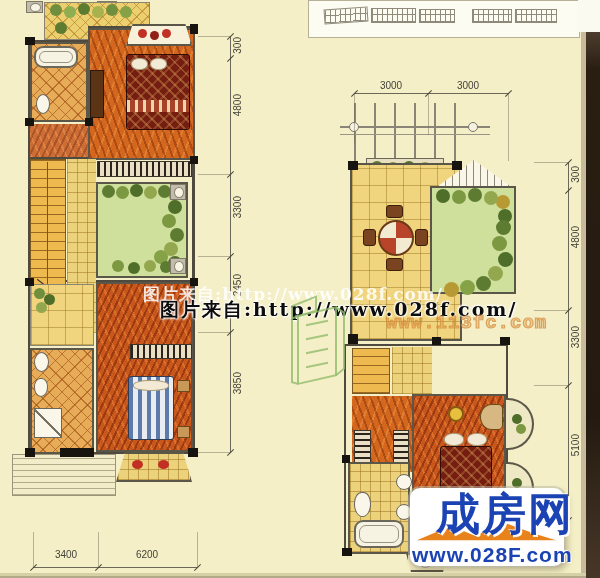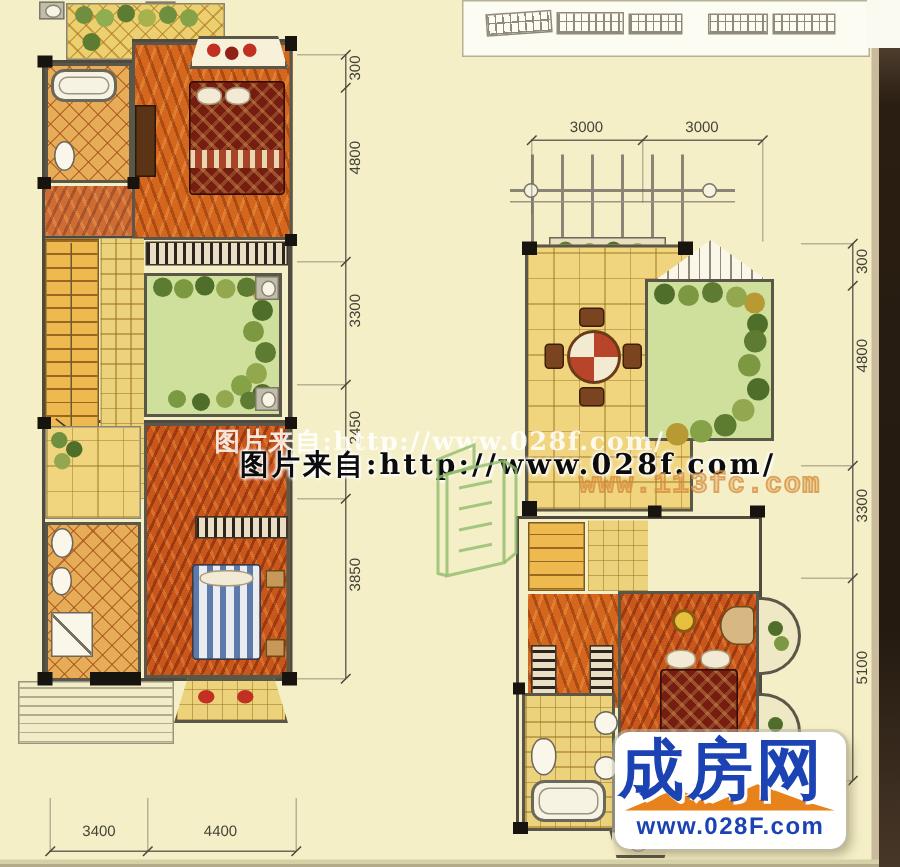--- a/index.html
+++ b/index.html
@@ -76,21 +76,21 @@
   .wmUrl{font-size:19px;font-weight:bold;letter-spacing:1px;white-space:nowrap;
     color:rgba(214,140,60,.30);font-family:Liberation Mono, monospace;-webkit-text-stroke:1.2px rgba(214,140,60,.75);}
   .wmName{font-size:25px;font-weight:bold;letter-spacing:1px;white-space:nowrap;
     color:rgba(150,190,110,.22);-webkit-text-stroke:1.3px rgba(145,188,108,.85);}
   
   .logoBox{background:#ffffff;border-radius:10px;
     box-shadow:0 0 0 2px rgba(190,188,170,.55),3px 4px 7px rgba(70,55,20,.35);}
   .logoTitle{color:#1c43b4;font-size:44px;font-weight:bold;letter-spacing:2px;line-height:1.05;
     text-align:center;text-shadow:2px 2px 0 rgba(255,255,255,.95),-1px -1px 0 rgba(255,255,255,.8);
     font-family:"DejaVu Sans",sans-serif;white-space:nowrap;}
-  .logoUrl{color:#1c43b4;font-size:16px;font-weight:bold;letter-spacing:1px;text-align:center;
+  .logoUrl{color:#1c43b4;font-size:21px;font-weight:bold;letter-spacing:1px;text-align:center;
     text-shadow:1px 1px 0 #fff,-1px -1px 0 #fff;white-space:nowrap;}
 </style>
 </head>
 <body>
 
 <div class="page">
 
   <div class="a" style="left:308px;top:0;width:272px;height:38px;background:#fdfcf3;border:1px solid #b6b096;"></div>
   <div class="a tiles" style="left:324px;top:8px;width:44px;height:15px;transform:rotate(-4deg);"></div>
   <div class="a tiles" style="left:371px;top:8px;width:45px;height:15px;"></div>
@@ -255,21 +255,21 @@
   <span class="a dlbl v" style="left:233px;top:372px;">3850</span>
 
   <div class="a dl" style="left:33px;top:567px;width:164px;height:1px;"></div>
   <div class="a dg" style="left:33px;top:532px;width:1px;height:35px;"></div>
   <div class="a dg" style="left:98px;top:532px;width:1px;height:35px;"></div>
   <div class="a dg" style="left:197px;top:532px;width:1px;height:35px;"></div>
   <div class="a tick" style="left:29px;top:567px;"></div>
   <div class="a tick" style="left:94px;top:567px;"></div>
   <div class="a tick" style="left:193px;top:567px;"></div>
   <span class="a dlbl" style="left:48px;top:550px;width:36px;text-align:center;">3400</span>
-  <span class="a dlbl" style="left:129px;top:550px;width:36px;text-align:center;">4400</span>
+  <span class="a dlbl" style="left:129px;top:550px;width:36px;text-align:center;">6200</span>
 
   <div class="a dl" style="left:354px;top:93px;width:154px;height:1px;"></div>
   <div class="a dg" style="left:354px;top:93px;width:1px;height:50px;"></div>
   <div class="a dg" style="left:428px;top:93px;width:1px;height:42px;"></div>
   <div class="a dg" style="left:508px;top:93px;width:1px;height:68px;"></div>
   <div class="a tick" style="left:350px;top:93px;"></div>
   <div class="a tick" style="left:424px;top:93px;"></div>
   <div class="a tick" style="left:504px;top:93px;"></div>
   <span class="a dlbl" style="left:373px;top:81px;width:36px;text-align:center;">3000</span>
   <span class="a dlbl" style="left:450px;top:81px;width:36px;text-align:center;">3000</span>
@@ -300,21 +300,21 @@
       <path d="M54 18 L62 24 L62 80 L54 86"></path>
       <path d="M10 26 L10 90 L16 92"></path>
     </g>
   </svg>
   <span class="a wmUrl" style="left:386px;top:312px;">www.113fc.com</span>
 
   <div class="a logoBox" style="left:410px;top:488px;width:154px;height:78px;"></div>
   <svg class="a" style="left:413px;top:520px;" width="148" height="22" viewBox="0 0 148 22">
     <path d="M0 21 L38 5 L62 15 L92 2 L122 13 L148 21 Z" fill="#e8831c" stroke="#ffffff" stroke-width="1.5"></path>
   </svg>
-  <span class="a logoTitle" style="left:408px;top:491px;width:146px;text-align:center;">成房网</span>
+  <span class="a logoTitle" style="left:432px;top:491px;width:146px;text-align:center;">成房网</span>
   <span class="a logoUrl" style="left:412px;top:543px;width:150px;">www.028F.com</span>
 
   <div class="a" style="left:581px;top:0;width:6px;height:578px;background:#c9ba9c;"></div>
   <div class="a" style="left:586px;top:0;width:14px;height:578px;background:linear-gradient(180deg,#6b5844,#2a1e12 12%,#241a10 72%,#473728);"></div>
   <div class="a" style="left:578px;top:0;width:22px;height:32px;background:#fbfaf1;"></div>
   <div class="a" style="left:0;top:573px;width:586px;height:5px;background:#d6d0a6;"></div>
   <div class="a" style="left:0;top:576px;width:586px;height:2px;background:#b2aa88;"></div>
 
 </div>
 

